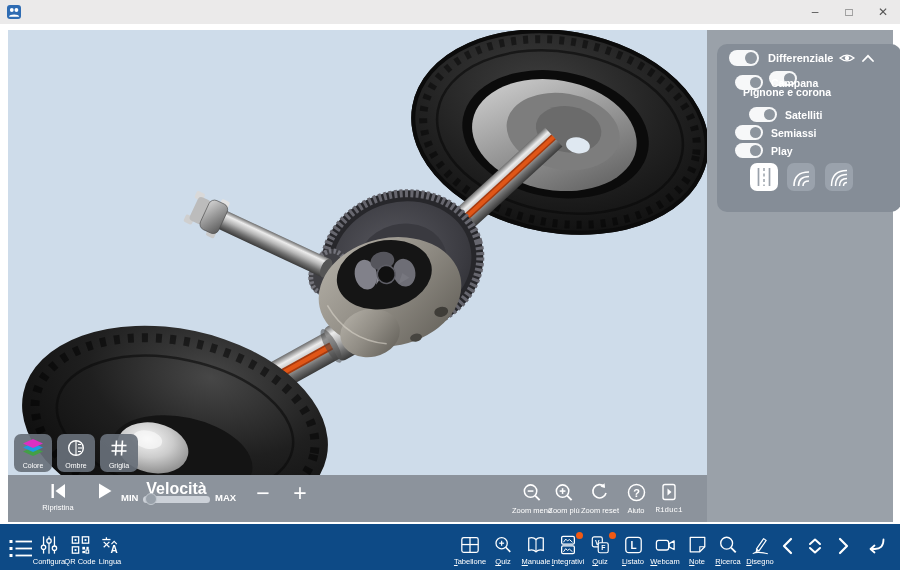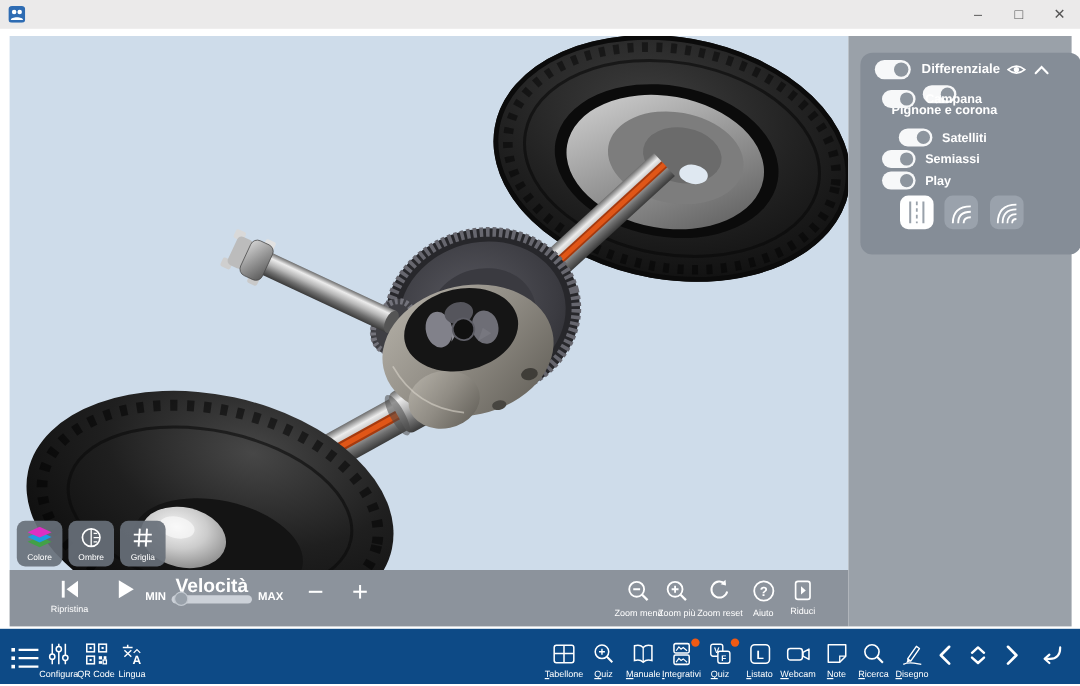--- a/index.html
+++ b/index.html
@@ -261,21 +261,21 @@
         </svg>
       <span class="cb-label">Zoom reset</span>
     </div>
     <div class="cb-item" style="left:628px;">
       <svg width="21" height="21" viewBox="0 0 21 21">
           <circle cx="10.5" cy="10.5" r="8" fill="none" stroke="#fff" stroke-width="1.5"></circle>
           <text x="10.5" y="14.5" text-anchor="middle" font-size="11" font-weight="bold" fill="#fff">?</text>
         </svg>
       <span class="cb-label">Aiuto</span>
     </div>
-    <div class="cb-item" style="left:661px;">
+    <div class="cb-item" style="left:661px;font-family:Liberation Mono, monospace;">
       <svg width="20" height="20" viewBox="0 0 20 20">
           <rect x="4" y="2.5" width="12" height="15" rx="2" fill="none" stroke="#fff" stroke-width="1.4"></rect>
           <polygon points="8.5,6.5 12.5,10 8.5,13.5" fill="#fff"></polygon>
         </svg>
       <span class="cb-label">Riduci</span>
     </div>
   </div>
 
   <div class="sidebar">
     <div class="layer-panel">

